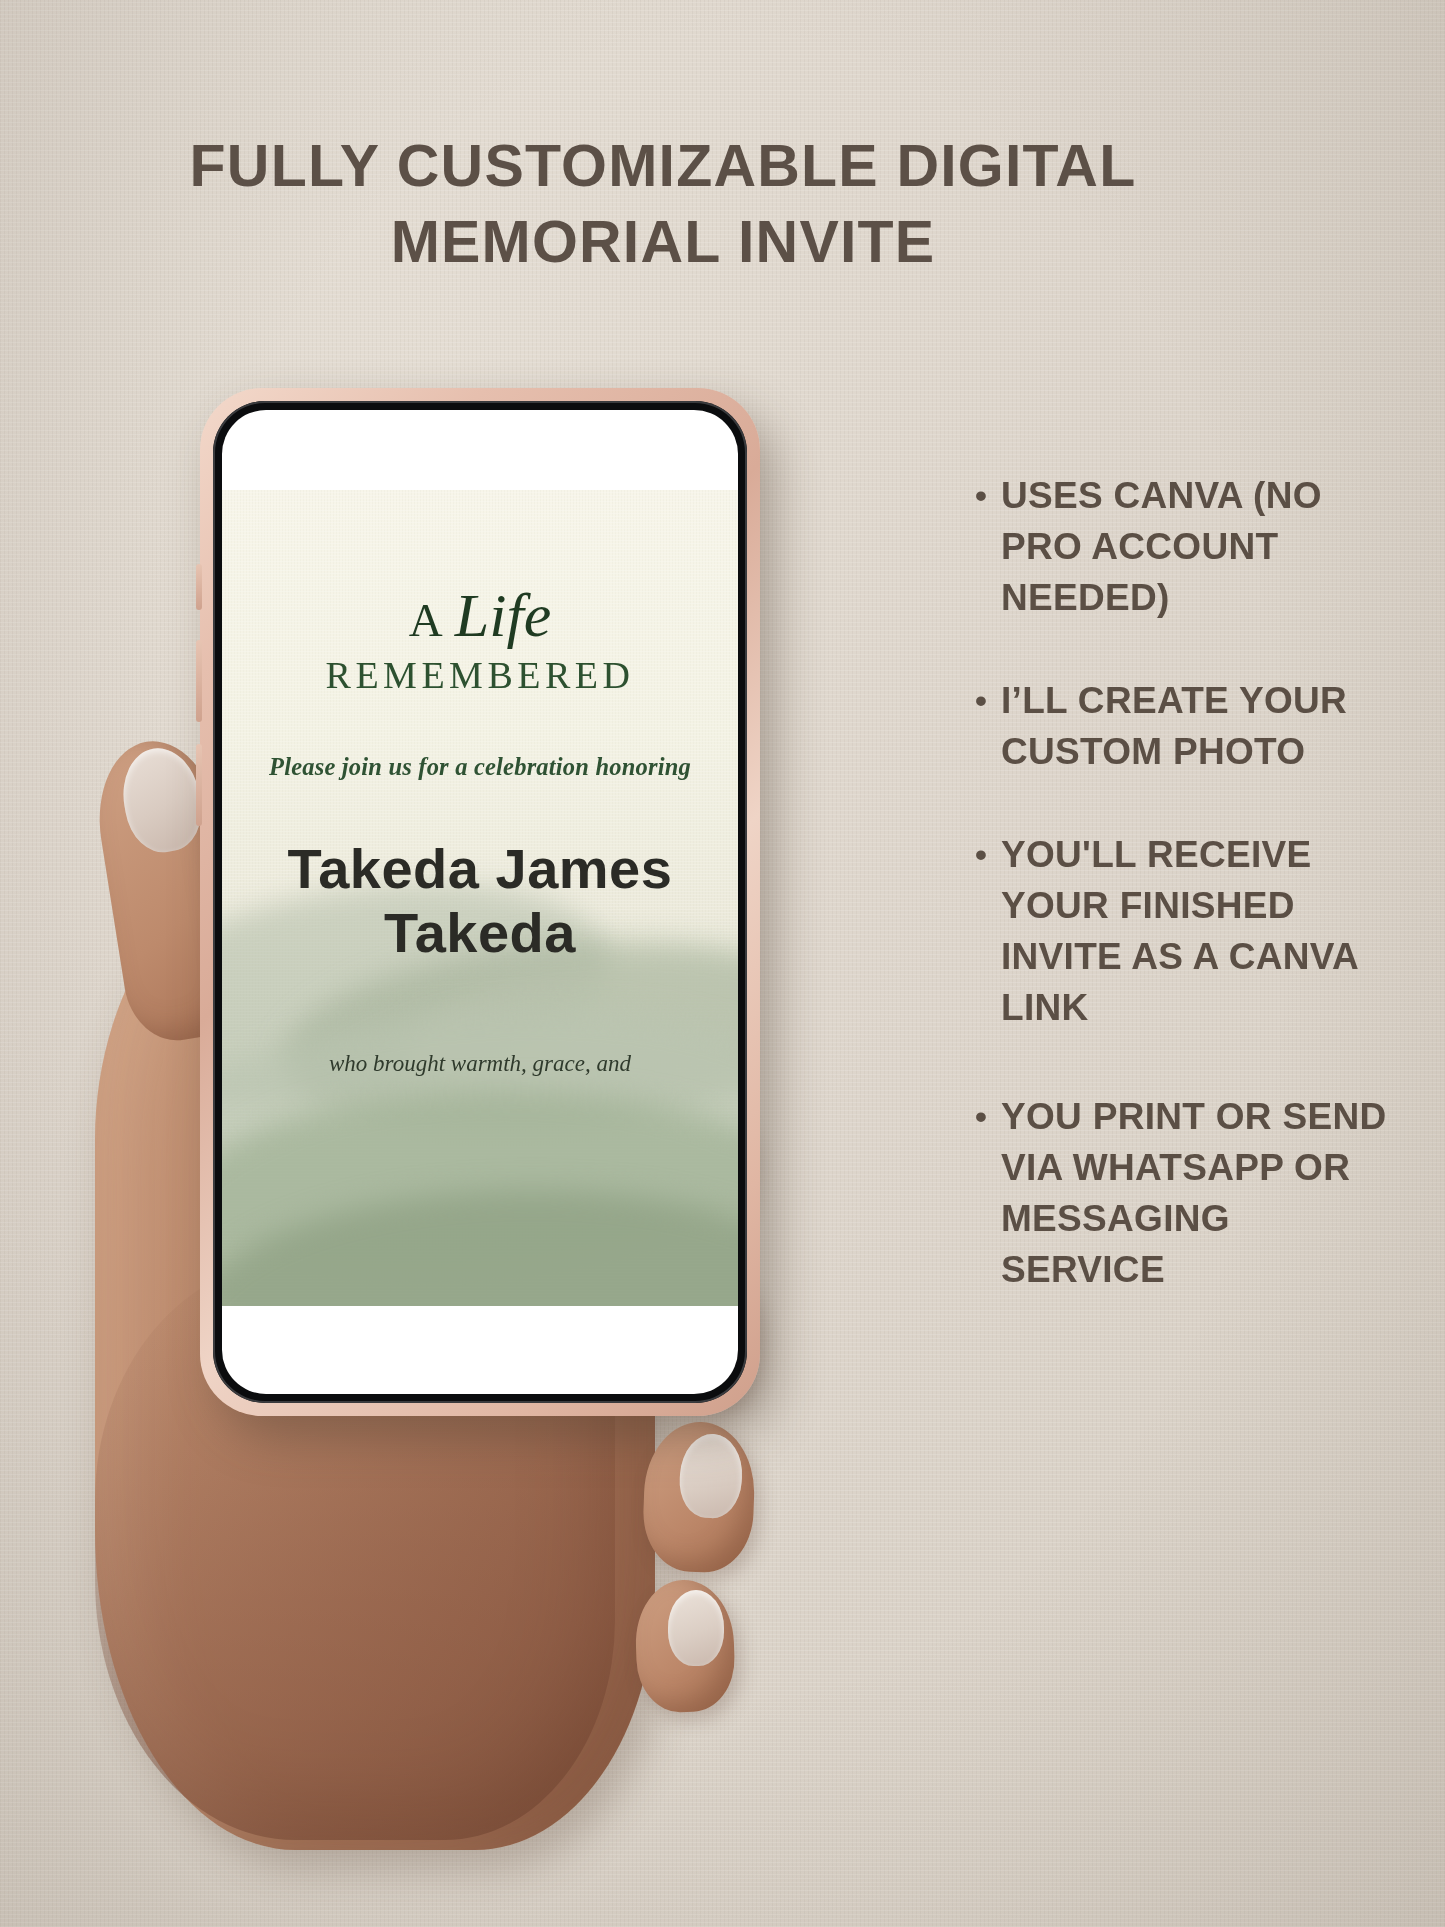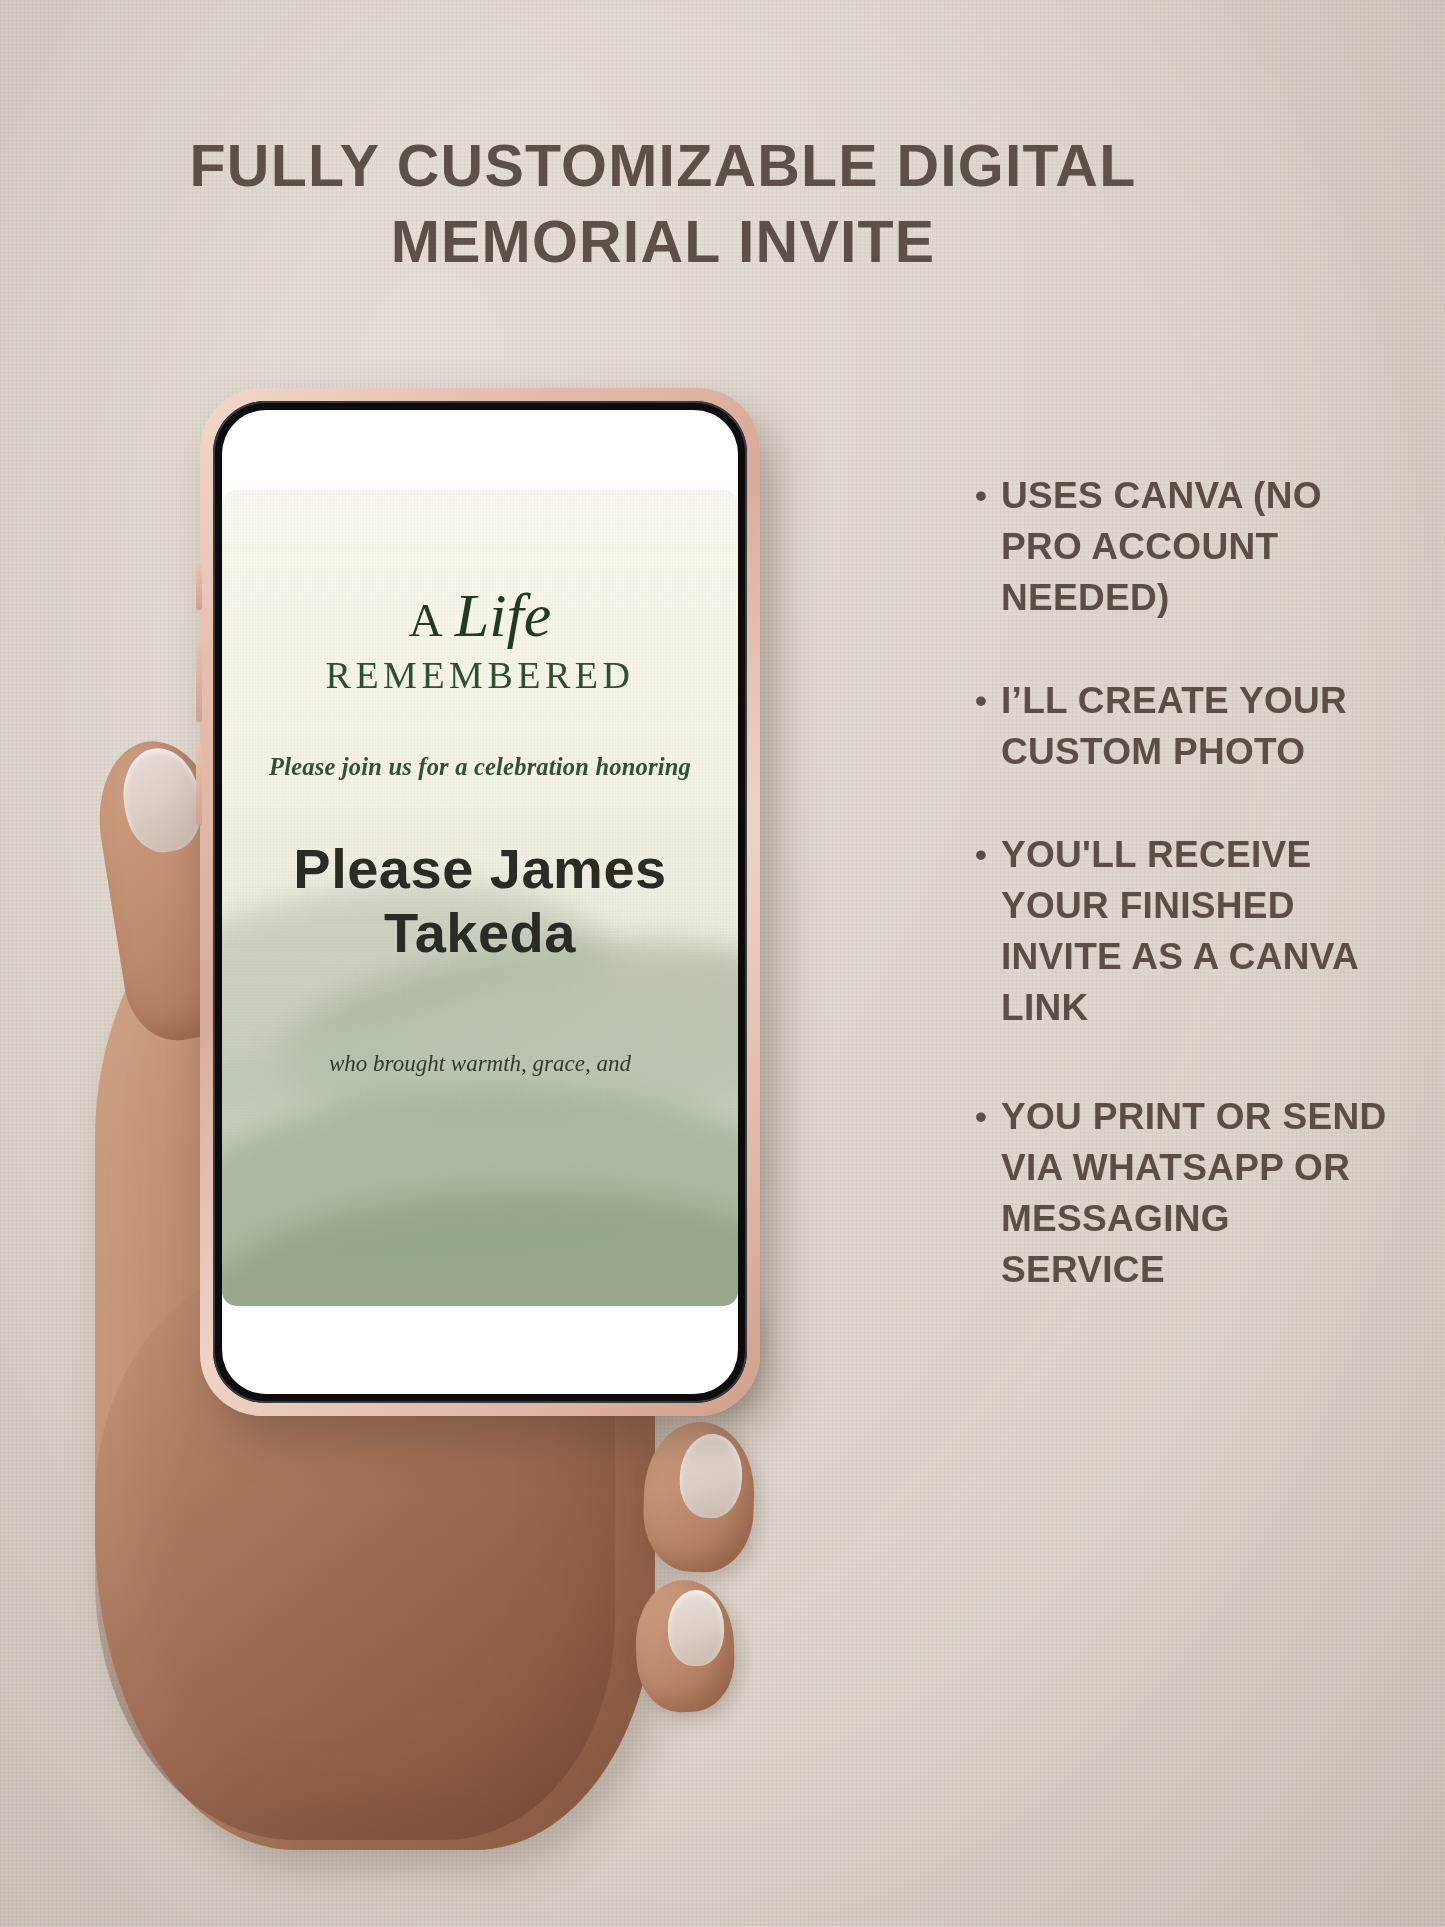--- a/index.html
+++ b/index.html
@@ -202,21 +202,20 @@
 
   
   .invite {
     position: absolute;
     left: 0;
     right: 0;
     top: 80px;
     bottom: 88px;
     background: linear-gradient(180deg, #f7f5e9 0%, #f3f2e4 30%, #eceadb 52%, #e3e4d3 66%, #ccd3bd 100%);
     overflow: hidden;
-    border-radius: 15px;
   }
   .paper-grain {
     position: absolute;
     inset: 0;
     opacity: .35;
     background-image:
       repeating-linear-gradient(0deg, rgba(255,255,255,.5) 0 1px, rgba(0,0,0,0) 1px 3px),
       repeating-linear-gradient(90deg, rgba(180,180,160,.18) 0 1px, rgba(0,0,0,0) 1px 3px);
   }
   .wash {
@@ -348,21 +347,21 @@
         <div class="wash w4"></div>
         <div class="wash w5"></div>
 
         <div class="invite-inner">
           <div class="logo-line1">
             <span>A</span><span class="script">Life</span>
           </div>
           <div class="logo-line2">REMEMBERED</div>
           <div class="invite-sub">Please join us for a celebration honoring</div>
           <div class="invite-name">
-            <div>Please James</div>
+            <div>Takeda James</div>
             <div>Takeda</div>
           </div>
           <div class="invite-quote">
             <div>who brought warmth, grace, and</div>
           </div>
         </div>
       </div>
 
     </div>
   </div>

